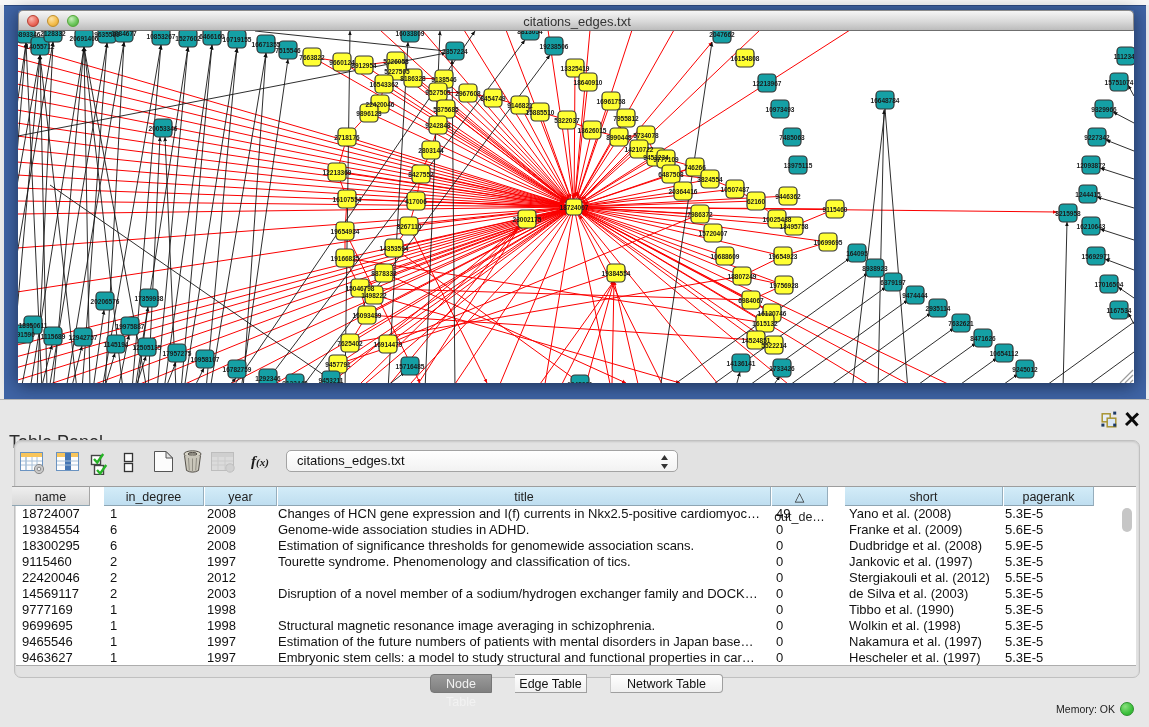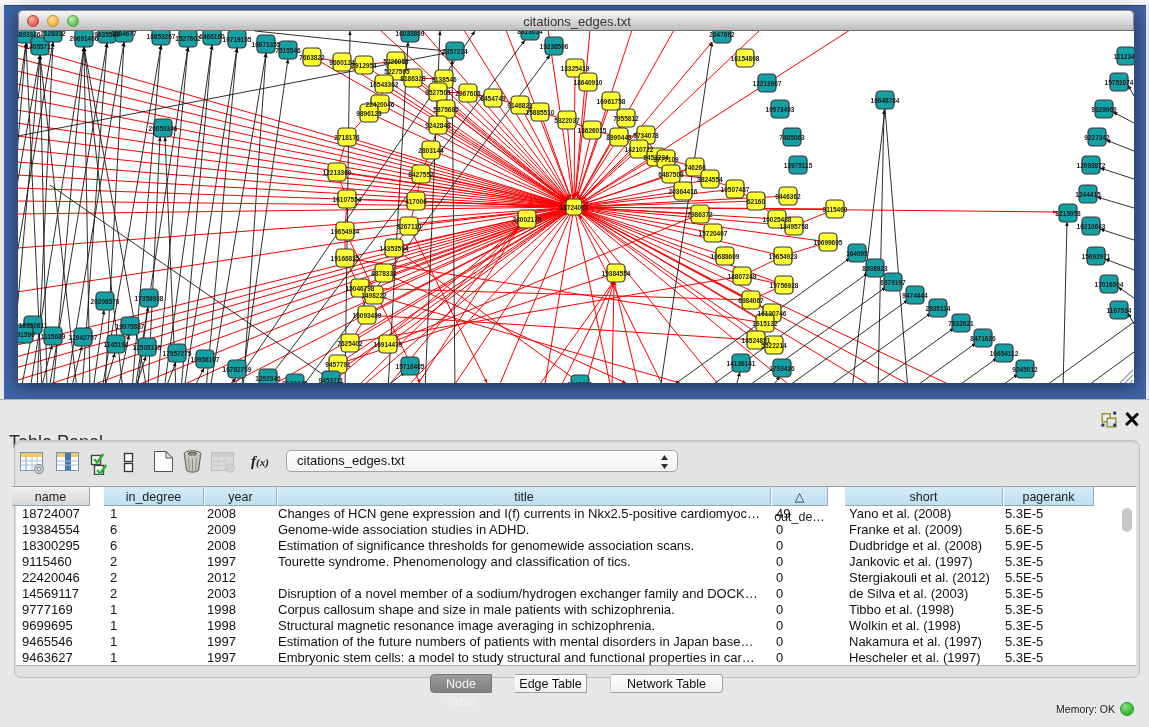--- a/index.html
+++ b/index.html
@@ -742,23 +742,22 @@
       <span style="left:191px">2003</span>
       <span style="left:262px">Disruption of a novel member of a sodium/hydrogen exchanger family and DOCK…</span>
       <span style="left:760px">0</span>
       <span style="left:833px">de Silva et al. (2003)</span>
       <span style="left:989px">5.3E-5</span>
     </div>
 <div class="row" style="top:602px">
       <span style="left:6px">9777169</span>
       <span style="left:94px">1</span>
       <span style="left:191px">1998</span>
-      <span style="left:262px">Corpus callosum shape and size in male patients with schizophrenia.</span>
-      <span style="left:760px">0</span>
-      <span style="left:833px">Tibbo et al. (1998)</span>
+      <span style="left:760px">0</span>
+      <span style="left:833px">Tibbo et al. (1990)</span>
       <span style="left:989px">5.3E-5</span>
     </div>
 <div class="row" style="top:618px">
       <span style="left:6px">9699695</span>
       <span style="left:94px">1</span>
       <span style="left:191px">1998</span>
       <span style="left:262px">Structural magnetic resonance image averaging in schizophrenia.</span>
       <span style="left:760px">0</span>
       <span style="left:833px">Wolkin et al. (1998)</span>
       <span style="left:989px">5.3E-5</span>

